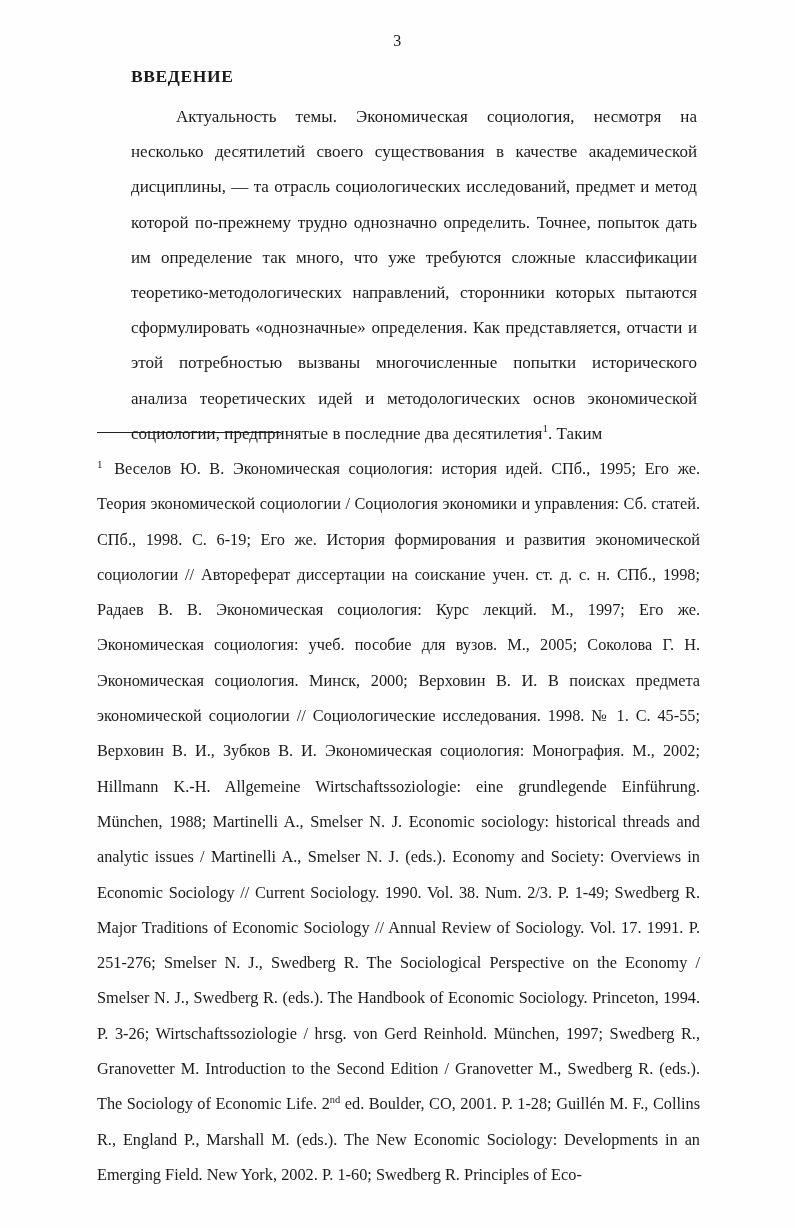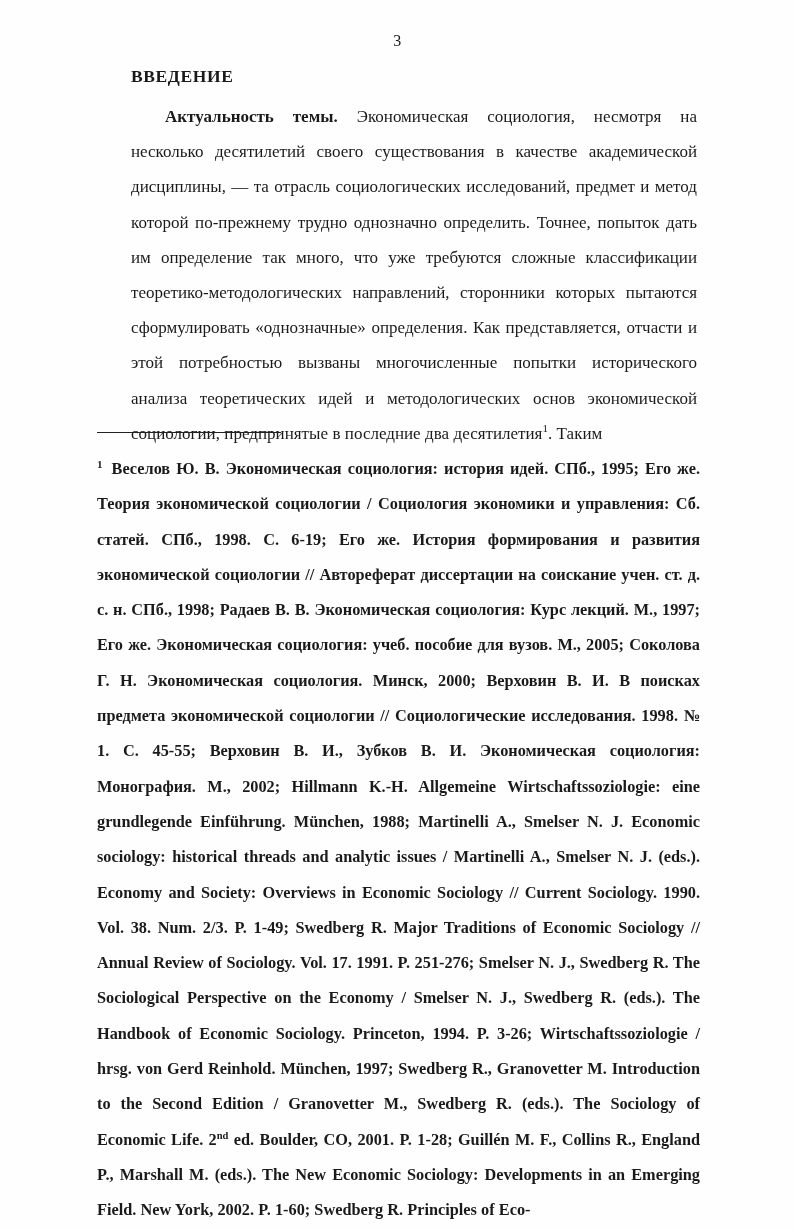--- a/index.html
+++ b/index.html
@@ -45,21 +45,22 @@
   .body-para {
     font-size: 17px;
     line-height: 35.2px;
     text-align: justify;
     text-indent: 34px;
     margin: 0;
     hyphens: manual;
     word-spacing: 0.2px;
   }
   .body-para b {
-    font-weight: bold;
+    font-weight: normal;
+    margin-left: 11px;
   }
   .fn-marker {
     font-size: 11px;
     vertical-align: super;
     line-height: 0;
   }
   .footnote-zone {
     position: absolute;
     left: 97px;
     top: 432px;
@@ -84,21 +85,20 @@
     line-height: 0;
     margin-right: 3px;
   }
   .sup {
     font-size: 10.5px;
     vertical-align: super;
     line-height: 0;
   }
   .justify-last-full {
     text-align-last: left;
-    font-weight: bold;
   }
 </style>
 </head>
 <body>
 
 <div class="page">
 
   <div class="page-number">3</div>
 
   <div class="content">

